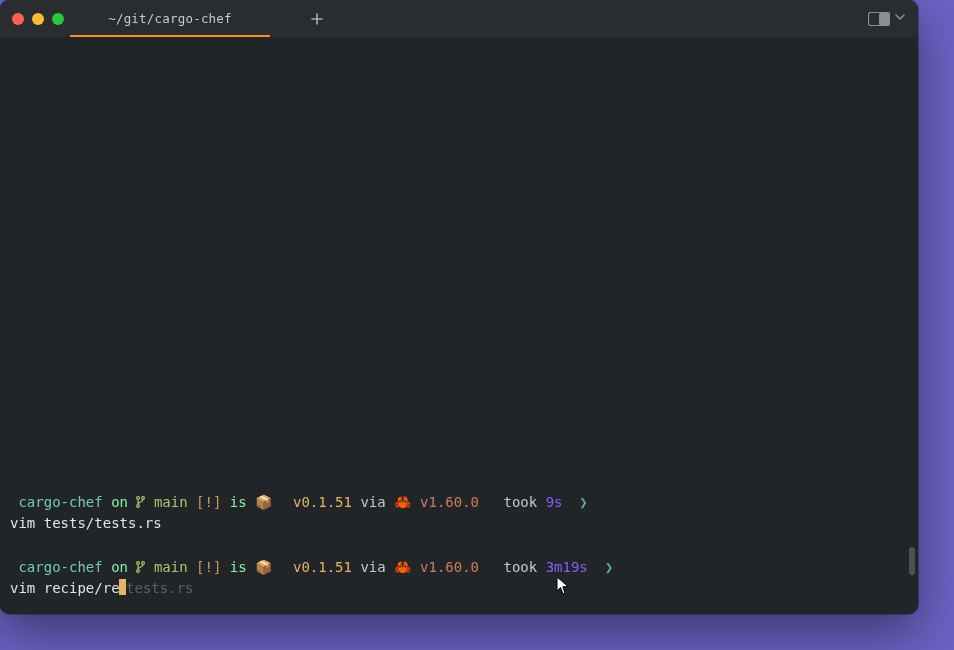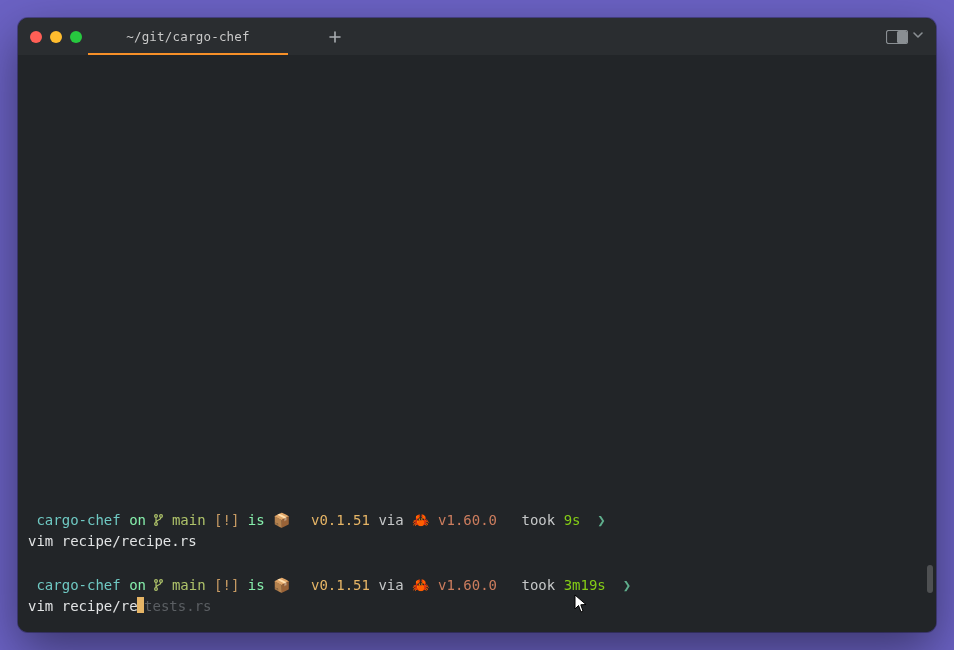--- a/index.html
+++ b/index.html
@@ -8,21 +8,20 @@
     height: 650px;
     overflow: hidden;
     font-family: "SF Mono", ui-monospace, Menlo, Monaco, Consolas, monospace;
     font-size: 14px;
     background: #6b62c4;
   }
   .desktop {
     width: 954px;
     height: 650px;
     background: #6b62c4;
-    padding: 18px;
   }
   .window {
     width: 918px;
     height: 614px;
     background: #1f2224;
     border-radius: 10px;
     box-shadow: 0 18px 50px rgba(0,0,0,0.45), 0 0 0 1px rgba(0,0,0,0.3);
     overflow: hidden;
     display: flex;
     flex-direction: column;
@@ -108,21 +107,21 @@
   .ln { display: block; }
 
   .proj  { color: #6fc9c3; }
   .muted { color: #86efac; }
   .branch{ color: #afc36a; }
   .brack { color: #c69a63; }
   .ver   { color: #e6b566; margin-left: 12px; }
   .via   { color: #c6c8c9; }
   .rust  { color: #cc7d5e; }
   .took  { color: #c6c8c9; margin-left: 16px; }
-  .dur   { color: #84cc16; }
+  .dur   { color: #8b5cf6; }
   .arrow { color: #5fae8c; }
   .cmd   { color: #e2e4e5; }
   .sugg  { color: #5b5f63; }
   .emoji { filter: saturate(1.05); }
 
   .cursor {
     display: inline-block;
     width: 7px;
     height: 16px;
     background: #e6b566;
@@ -196,21 +195,21 @@
     </div>
 
     <div class="terminal">
       
       <span class="ln"> <span class="proj">cargo-chef</span> <span class="muted">on</span> <span class="branch-glyph"><svg width="9" height="14" viewBox="0 0 9 14">
               <circle cx="2" cy="3" r="1.4" fill="none" stroke="#afc36a" stroke-width="1.2"></circle>
               <circle cx="7" cy="3" r="1.4" fill="none" stroke="#afc36a" stroke-width="1.2"></circle>
               <circle cx="2" cy="11" r="1.4" fill="none" stroke="#afc36a" stroke-width="1.2"></circle>
               <path d="M2 4.5v5M7 4.5c0 3-5 2-5 5" fill="none" stroke="#afc36a" stroke-width="1.2"></path>
             </svg></span> <span class="branch">main</span> <span class="brack">[!]</span> <span class="muted">is</span> <span class="emoji">📦</span> <span class="ver">v0.1.51</span> <span class="via">via</span> <span class="emoji">🦀</span> <span class="rust">v1.60.0</span> <span class="took">took</span> <span class="dur">9s</span>  <span class="arrow">❯</span></span>
-      <span class="ln"><span class="cmd">vim recipe/recipe.rs</span></span>
+      <span class="ln"><span class="cmd">vim tests/tests.rs</span></span>
 
       
       <span class="ln"> </span>
 
       
       <span class="ln"> <span class="proj">cargo-chef</span> <span class="muted">on</span> <span class="branch-glyph"><svg width="9" height="14" viewBox="0 0 9 14">
               <circle cx="2" cy="3" r="1.4" fill="none" stroke="#afc36a" stroke-width="1.2"></circle>
               <circle cx="7" cy="3" r="1.4" fill="none" stroke="#afc36a" stroke-width="1.2"></circle>
               <circle cx="2" cy="11" r="1.4" fill="none" stroke="#afc36a" stroke-width="1.2"></circle>
               <path d="M2 4.5v5M7 4.5c0 3-5 2-5 5" fill="none" stroke="#afc36a" stroke-width="1.2"></path>

